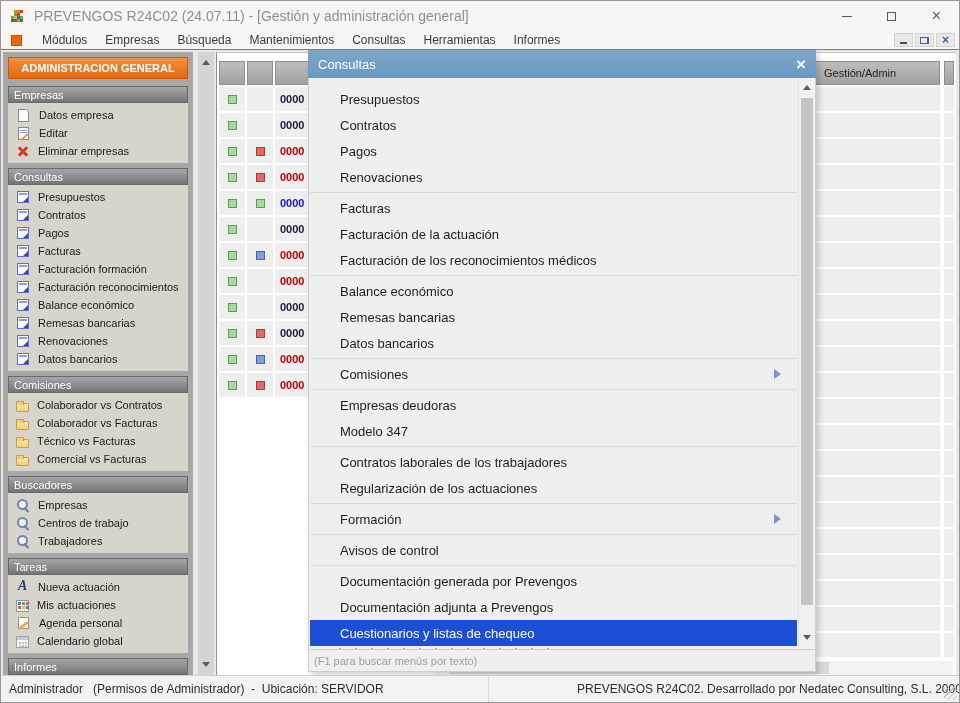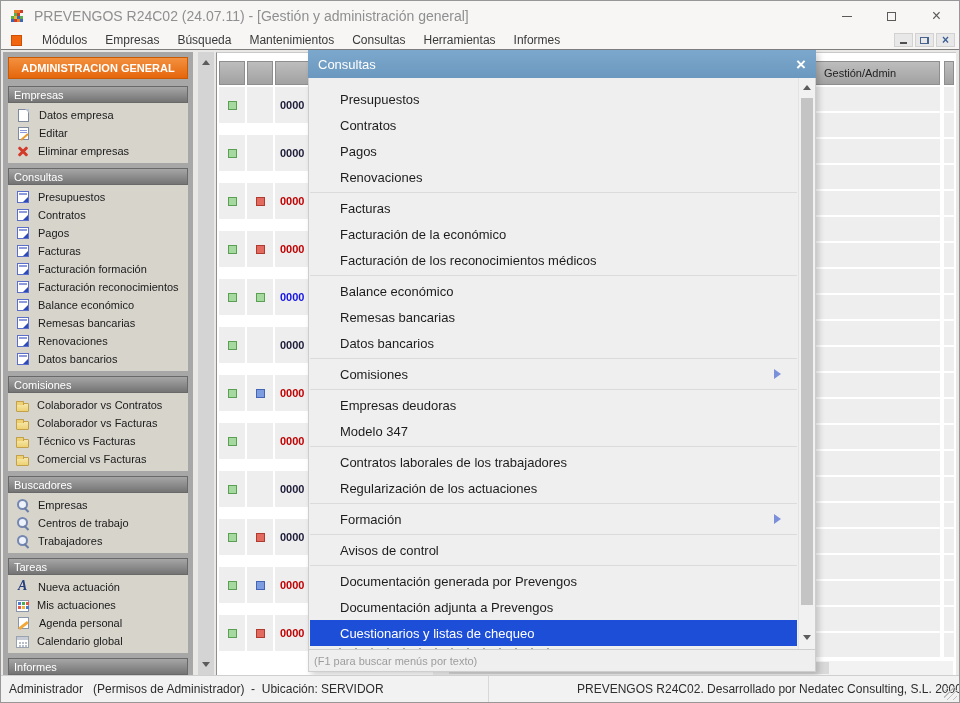--- a/index.html
+++ b/index.html
@@ -76,21 +76,21 @@
 .calendar-icon{background:#fff;border:1px solid #98a2b0;width:13px;height:12px;margin-top:1px}
 .calendar-icon::before{content:"";position:absolute;left:0;top:0;right:0;height:3px;background:#c7ccd4}
 .calendar-icon::after{content:"";position:absolute;left:2px;top:5px;width:2px;height:2px;background:#b9bfc8;box-shadow:3px 0 0 #b9bfc8,6px 0 0 #b9bfc8,0 3px 0 #b9bfc8,3px 3px 0 #b9bfc8,6px 3px 0 #b9bfc8}
 
 
 .main{position:absolute;left:215px;top:2px;right:3px;bottom:0;background:#fff;border-left:1px solid #8f8f8f;border-top:1px solid #c9c9c9}
 .tbl-left{position:absolute;left:2px;top:8px}
 .hdr-row{display:flex;gap:2px;margin-bottom:2px}
 .hdr-cell{height:24px;background:linear-gradient(#bdbdbd,#a2a2a2);border:1px solid #8e8e8e}
 .hc1,.hc2{width:26px}.hc3{width:64px}
-.tbl-row{display:flex;gap:2px;margin-bottom:12px;height:36px}
+.tbl-row{display:flex;gap:2px;margin-bottom:2px;height:24px}
 .cell{background:#efeeef;display:flex;align-items:center;justify-content:center}
 .c1,.c2{width:26px}
 .c3{width:64px;justify-content:flex-start;padding-left:5px;overflow:hidden}
 .sq{width:9px;height:9px;border:1px solid}
 .sq.green{background:#a6d9a0;border-color:#5aa052}
 .sq.red{background:#e26a5f;border-color:#b03a30}
 .sq.blue{background:#7e9ce0;border-color:#4465b5}
 .code{font-size:11px;font-weight:bold;white-space:nowrap}
 .code.dark{color:#1c1c38}
 .code.red{color:#c00000}
@@ -567,21 +567,21 @@
               </div>
               <div class="popup-item">
                 <div class="pi-label">Renovaciones</div>
               </div>
             </div>
             <div class="menu-group">
               <div class="popup-item">
                 <div class="pi-label">Facturas</div>
               </div>
               <div class="popup-item">
-                <div class="pi-label">Facturación de la económico</div>
+                <div class="pi-label">Facturación de la actuación</div>
               </div>
               <div class="popup-item">
                 <div class="pi-label">Facturación de los reconocimientos médicos</div>
               </div>
             </div>
             <div class="menu-group">
               <div class="popup-item">
                 <div class="pi-label">Balance económico</div>
               </div>
               <div class="popup-item">

